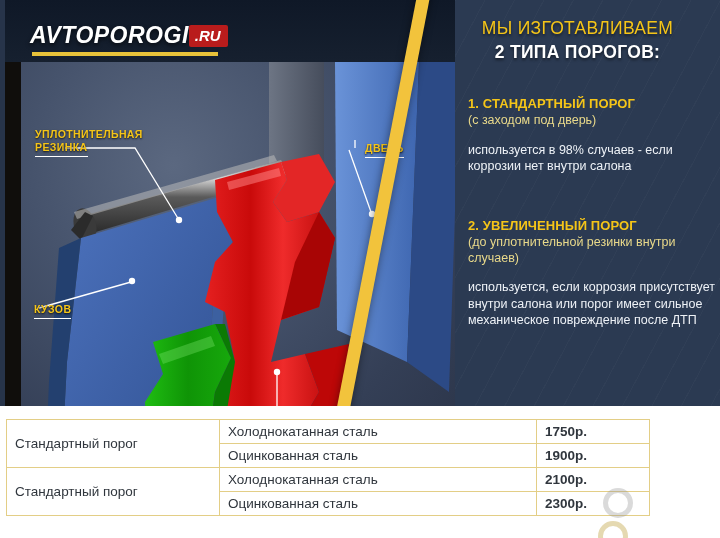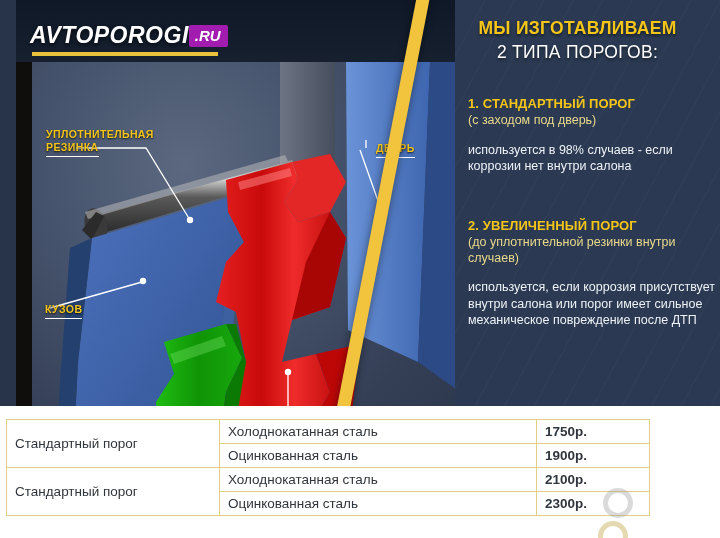--- a/index.html
+++ b/index.html
@@ -4,21 +4,21 @@
 <style>
   html,body{margin:0;padding:0;background:#111;}
   body{font-family:"Liberation Sans", sans-serif;}
   #page{
     position:relative;width:720px;height:538px;overflow:hidden;
     background:#27344a;
   }
 
   
   .left-panel{
-    position:absolute;left:16px;top:0;width:455px;height:538px;
+    position:absolute;left:5px;top:0;width:455px;height:538px;
     background:linear-gradient(160deg,#2c3b55 0%,#23304a 40%,#1b2336 100%);
     overflow:hidden;
   }
   .photo-frame{
     position:absolute;left:0;top:0;width:455px;height:538px;
     background:#0e0c0a;
   }
   .photo-inner{
     position:absolute;left:14px;top:62px;width:441px;height:415px;
     background:radial-gradient(ellipse at 35% 25%, #5b6880 0%, #46536c 35%, #343f56 70%, #2a3347 100%);
@@ -58,42 +58,42 @@
   
   .logo{position:absolute;left:30px;top:22px;display:flex;align-items:center;gap:0;z-index:9;}
   .logo-word{
     color:#ffffff;font-weight:bold;font-style:italic;font-size:23px;
     letter-spacing:.5px;text-shadow:0 2px 4px rgba(0,0,0,.65);
   }
   .logo-bar{
     position:absolute;left:2px;top:30px;width:186px;height:3.5px;background:#e8c23a;
   }
   .logo-badge{
-    background:#a21caf;color:#fff;font-weight:bold;font-style:italic;font-size:15px;
+    background:#b91c1c;color:#fff;font-weight:bold;font-style:italic;font-size:15px;
     padding:3px 7px 4px 6px;border-radius:2px;line-height:1;
   }
 
   
   .right-col{
     position:absolute;left:455px;top:0;width:265px;height:538px;
     background:#2b3a52;
   }
   .right-col:before{
     content:"";position:absolute;inset:0;
     background:repeating-linear-gradient(118deg,rgba(255,255,255,.022) 0px,rgba(255,255,255,.022) 1px,transparent 1px,transparent 26px);
   }
   .heading{
     position:absolute;left:0;top:18px;width:245px;text-align:center;z-index:3;
   }
   .heading .l1{
-    display:block;color:#f5c518;font-weight:bold;font-size:17.5px;letter-spacing:.3px;
+    display:block;color:#f5c518;font-weight:normal;font-size:17.5px;letter-spacing:.3px;
     text-shadow:0 2px 3px rgba(0,0,0,.5);
   }
   .heading .l2{
-    display:block;color:#ffffff;font-weight:normal;font-size:17.5px;letter-spacing:.3px;
+    display:block;color:#ffffff;font-weight:bold;font-size:17.5px;letter-spacing:.3px;
     margin-top:3px;text-shadow:0 2px 3px rgba(0,0,0,.5);
   }
 
   .sect{position:absolute;left:13px;width:248px;z-index:3;}
   .sect-title{
     color:#f5c518;font-weight:bold;font-size:13px;line-height:16px;letter-spacing:.1px;
   }
   .sect-sub{
     color:#e9d98a;font-size:12.5px;line-height:15.5px;margin-top:1px;
   }

